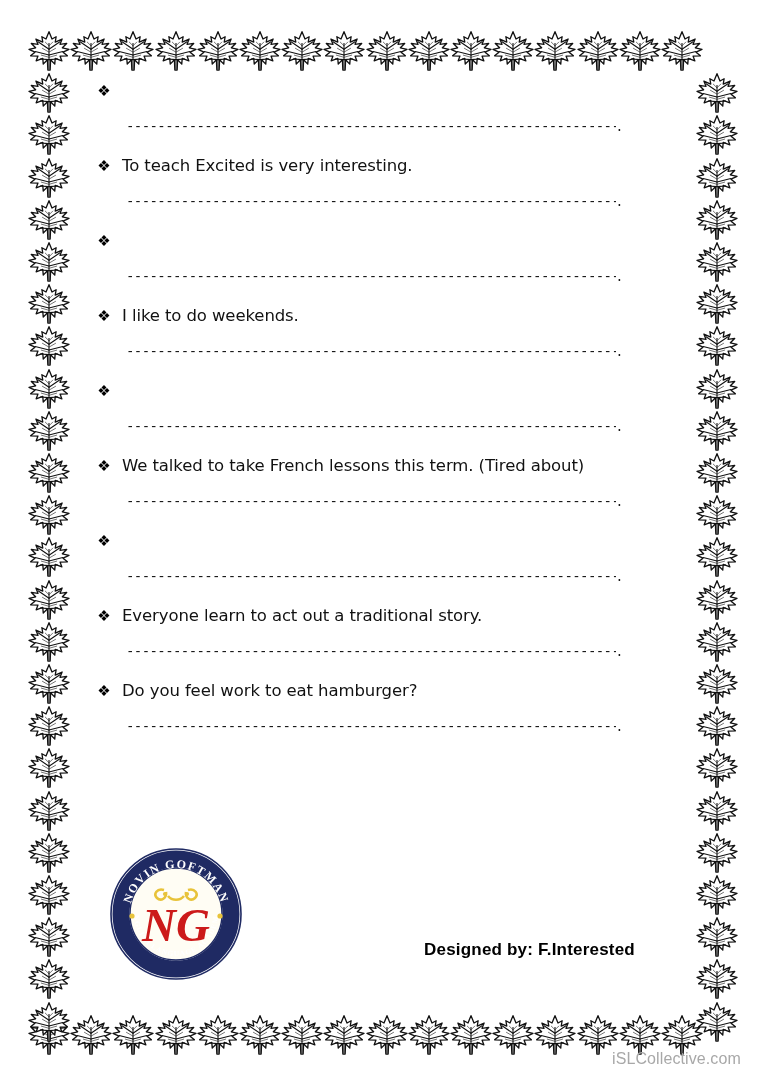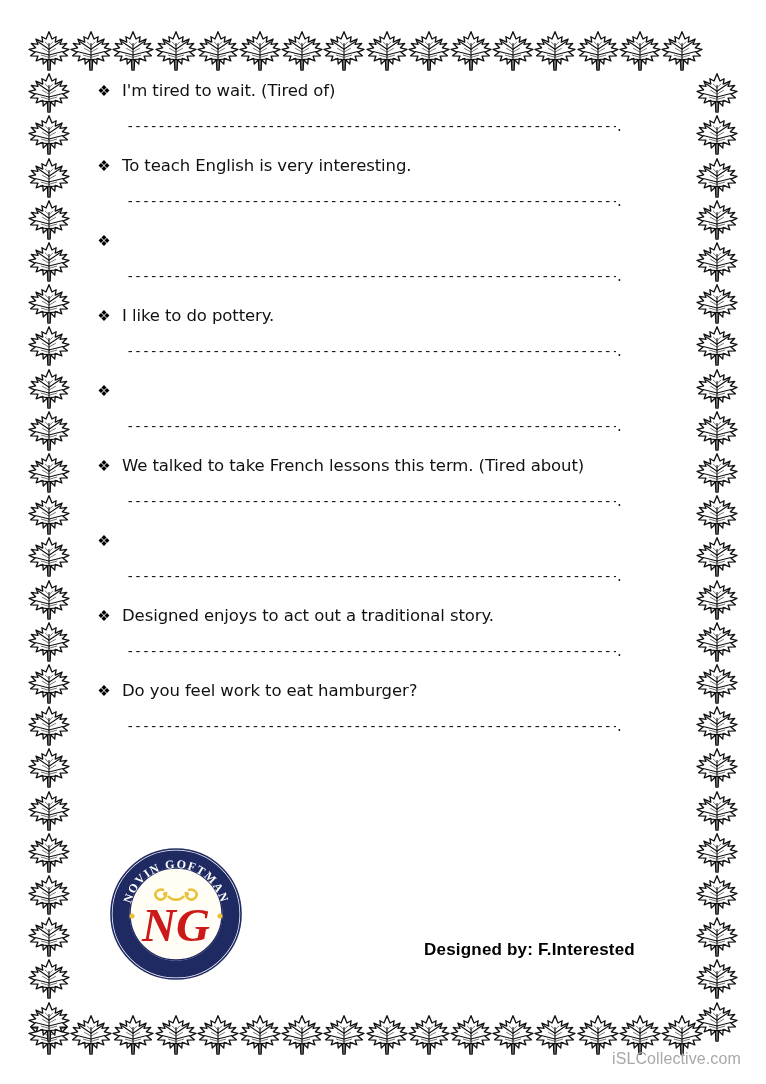--- a/index.html
+++ b/index.html
@@ -2612,50 +2612,49 @@
     <path d="M20 25.5 L13.0 23.5 M20 25.5 L27.0 23.5"></path>
   </g>
 </svg>
       </div>
     </div>
 
   <div class="content" id="questions-list">
       <div class="item">
         <div class="q-row">
           <span class="bullet">❖</span>
-          <span class="q-text">I'm tired to wait. (Tired of)</span>
         </div>
         <div class="answer-row">
           <span class="dashline">-----------------------------------------------------------------</span>
           <span class="dashdot">.</span>
         </div>
       </div>
       <div class="item">
         <div class="q-row">
           <span class="bullet">❖</span>
-          <span class="q-text">To teach English is very interesting.</span>
+          <span class="q-text">To teach Excited is very interesting.</span>
         </div>
         <div class="answer-row">
           <span class="dashline">-----------------------------------------------------------------</span>
           <span class="dashdot">.</span>
         </div>
       </div>
       <div class="item">
         <div class="q-row">
           <span class="bullet">❖</span>
         </div>
         <div class="answer-row">
           <span class="dashline">-----------------------------------------------------------------</span>
           <span class="dashdot">.</span>
         </div>
       </div>
       <div class="item">
         <div class="q-row">
           <span class="bullet">❖</span>
-          <span class="q-text">I like to do pottery.</span>
+          <span class="q-text">I like to do weekends.</span>
         </div>
         <div class="answer-row">
           <span class="dashline">-----------------------------------------------------------------</span>
           <span class="dashdot">.</span>
         </div>
       </div>
       <div class="item">
         <div class="q-row">
           <span class="bullet">❖</span>
         </div>
@@ -2679,21 +2678,21 @@
           <span class="bullet">❖</span>
         </div>
         <div class="answer-row">
           <span class="dashline">-----------------------------------------------------------------</span>
           <span class="dashdot">.</span>
         </div>
       </div>
       <div class="item">
         <div class="q-row">
           <span class="bullet">❖</span>
-          <span class="q-text">Designed enjoys to act out a traditional story.</span>
+          <span class="q-text">Everyone learn to act out a traditional story.</span>
         </div>
         <div class="answer-row">
           <span class="dashline">-----------------------------------------------------------------</span>
           <span class="dashdot">.</span>
         </div>
       </div>
       <div class="item">
         <div class="q-row">
           <span class="bullet">❖</span>
           <span class="q-text">Do you feel work to eat hamburger?</span>

